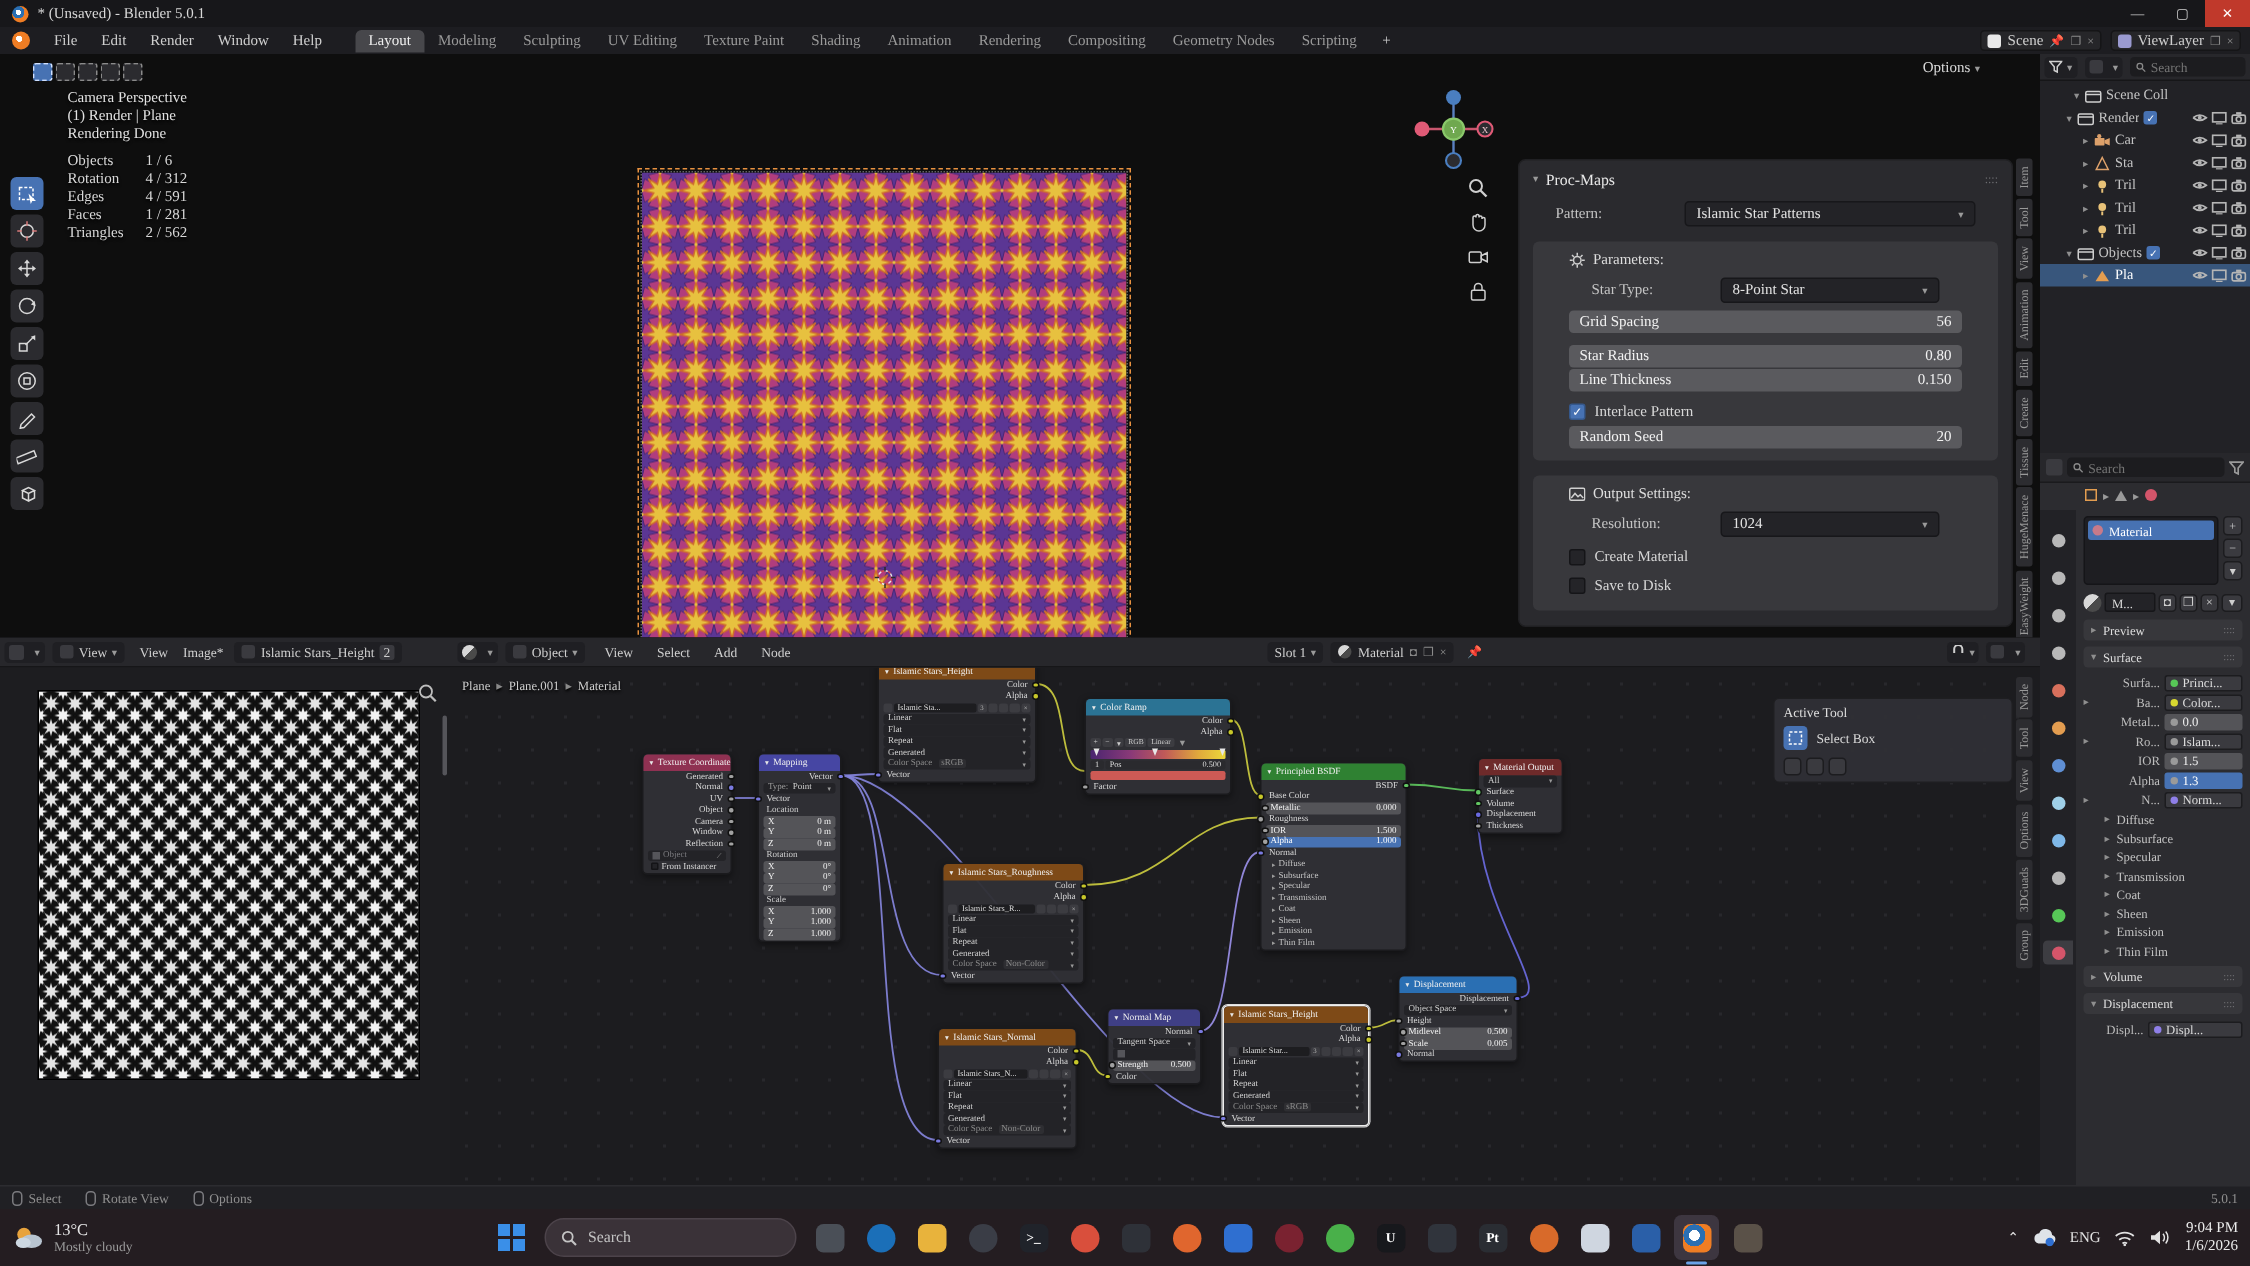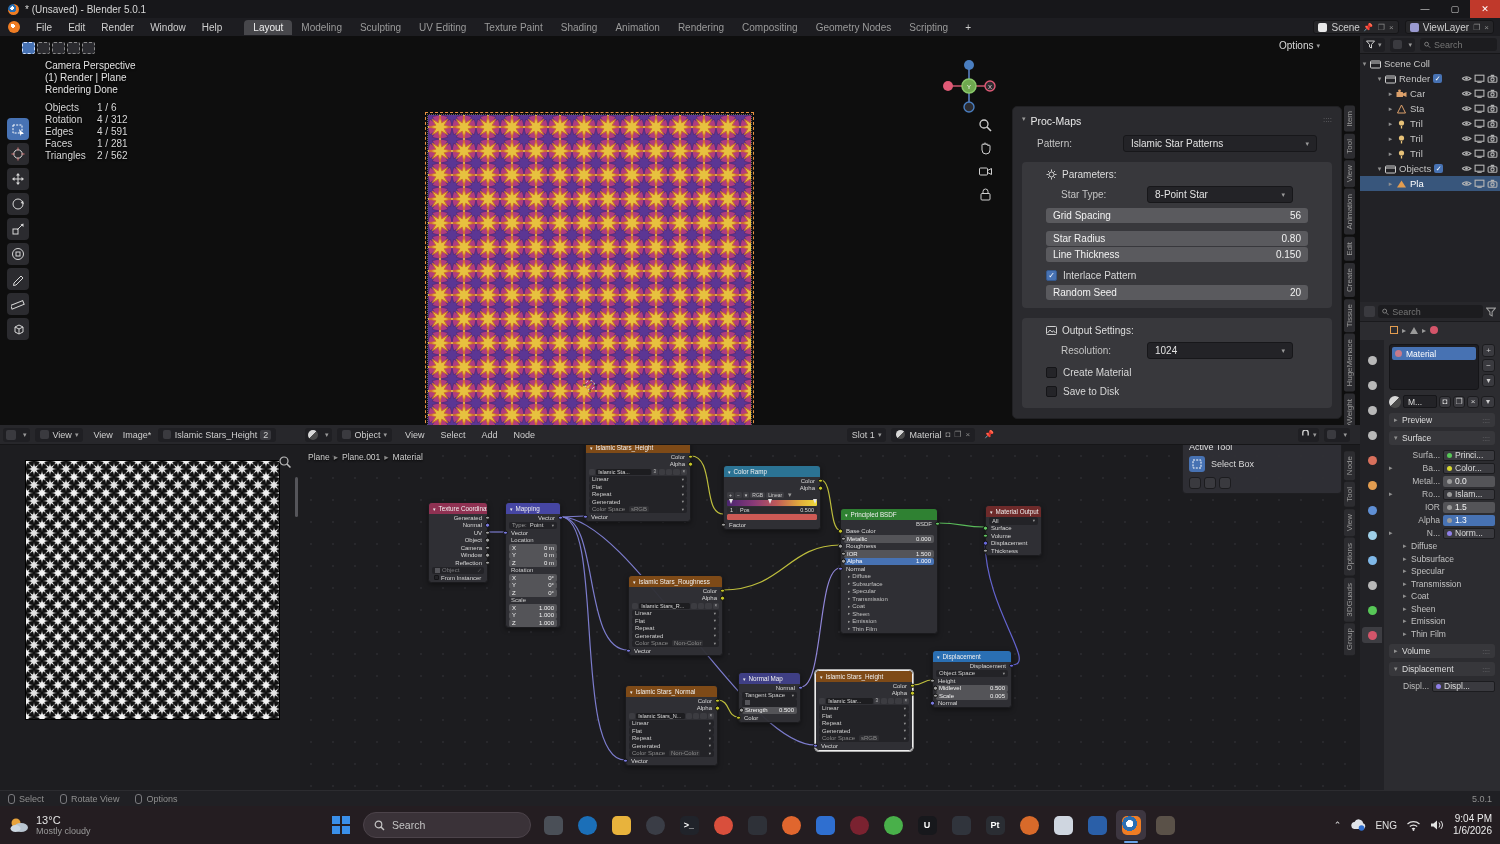--- a/index.html
+++ b/index.html
@@ -1,18 +1,18 @@
 <!DOCTYPE html>
 <html><head>
 <meta charset="utf-8">
 <style>
   *{box-sizing:border-box;margin:0;padding:0}
   html,body{background:#000}
   #app{position:relative;width:1500px;height:844px;overflow:hidden;background:#101010;
-       font-family:Liberation Sans, sans-serif;color:#c8c8c8;font-size:10px;-webkit-font-smoothing:antialiased}
+       font-family:Liberation Serif, serif;color:#c8c8c8;font-size:10px;-webkit-font-smoothing:antialiased}
   .abs{position:absolute}
   .flex{display:flex;align-items:center}
   .grow{flex:1 1 auto}
   .caret{color:#9a9a9a;font-size:7px;margin-left:3px}
   
   #titlebar{left:0;top:0;width:1500px;height:18px;background:#17171a;display:flex;align-items:center;color:#d8d8d8}
   #titlebar .logo{width:11px;height:11px;border-radius:50%;background:radial-gradient(circle at 38% 38%,#fff 0 18%,#2a6fb3 19% 42%,#ef7d24 43%);margin:0 6px 0 8px}
   .wbtn{width:30px;height:18px;display:flex;align-items:center;justify-content:center;color:#cfcfcf;font-size:9px}
   .wbtn.close{background:#c0392b;color:#fff}
   
@@ -122,21 +122,21 @@
   .nimg .bx{width:6.3px;height:6.3px;background:#3c3c41;border-radius:1.5px;flex:none;display:flex;align-items:center;justify-content:center;font-size:4.5px;color:#bbb}
   .nlab{height:7.5px;display:flex;align-items:center;padding-left:5px;color:#cfcfcf}
   .rampband{position:relative;height:6px;margin:1px 3px;border-radius:1px;background:linear-gradient(90deg,#4a2570,#8a3a78 30%,#c05a58 55%,#e0a93c 80%,#ecd93a)}
   .rmark{position:absolute;top:-1px;width:0;height:0;border-left:2.5px solid transparent;border-right:2.5px solid transparent;border-top:5px solid #e8e8e8}
   .rctl{display:flex;gap:1px;margin:0 3px;height:6.5px;align-items:center}
   .rctl .b{background:#3c3c41;border-radius:1.5px;height:6.3px;display:flex;align-items:center;justify-content:center;padding:0 2px;color:#ccc;font-size:5px}
   .rpos{display:flex;gap:1px;margin:0 3px;height:6.5px}
   .rpos .b{background:#2a2a2e;border-radius:1.5px;height:6.3px;display:flex;align-items:center;padding:0 3px;color:#ddd;font-size:5.5px}
   .swatch{height:6px;margin:1px 3px;border-radius:1.5px}
   #crumb{position:absolute;left:8px;top:27px;display:flex;align-items:center;gap:4px;color:#cfcfcf;font-size:8.5px;z-index:4;text-shadow:0 1px 2px #000}
-  #atool{position:absolute;right:18px;top:12px;width:160px;background:rgba(48,48,53,.97);border:1px solid #1e1e21;border-radius:4px;padding:4px 6px;z-index:4;font-size:9px}
+  #atool{position:absolute;right:18px;top:40px;width:160px;background:rgba(48,48,53,.97);border:1px solid #1e1e21;border-radius:4px;padding:4px 6px;z-index:4;font-size:9px}
   .nside{position:absolute;right:2px;top:26px;width:14px;z-index:4}
   
   #statusbar{left:0;top:790px;width:1500px;height:16px;background:#202024;border-top:1px solid #2c2c30;display:flex;align-items:center;color:#8f8f8f;font-size:9px;padding:0 8px;gap:16px}
   .mouseic{display:inline-block;width:7px;height:10px;border:1px solid #7a7a7e;border-radius:3px;margin-right:4px;vertical-align:-2px}
   
   #taskbar{left:0;top:806px;width:1500px;height:38px;background:#241d21;display:flex;align-items:center}
   #weather{display:flex;align-items:center;gap:6px;padding-left:8px;width:170px}
   #weather .t{color:#e4e4e4;font-size:11px;line-height:12px}
   #weather .c{color:#9a9a9a;font-size:9px;line-height:11px}
   #tb-center{display:flex;align-items:center;gap:7px;position:absolute;left:326px}
@@ -554,21 +554,21 @@
       </span>
     <span class="searchpill">
       <svg width="8" height="8" viewBox="0 0 8 8" style="margin-right:3px">
           <circle cx="3" cy="3" r="2.2" fill="none" stroke="#8a8a8a"></circle>
           <line x1="4.8" y1="4.8" x2="7.2" y2="7.2" stroke="#8a8a8a"></line>
         </svg>
       <input placeholder="Search" style="">
     </span>
   </div>
   <div id="outliner" class="abs">
-      <div class="o-row " style="padding-left:0">
+      <div class="o-row " style="padding-left:20px">
     <span class="o-ex">▾</span>
     <svg class="o-ic" viewBox="0 0 12 12">
           <rect x="1" y="3" width="10" height="7" rx="1" fill="none" stroke="#cfcfcf"></rect>
           <path d="M1 5 H11" stroke="#cfcfcf"></path>
         </svg>
     <span style="overflow:hidden;white-space:nowrap">Scene Coll</span>
         <span class="grow"></span>
       </div>
       <div class="o-row " style="padding-left:15px">
     <span class="o-ex">▾</span>

